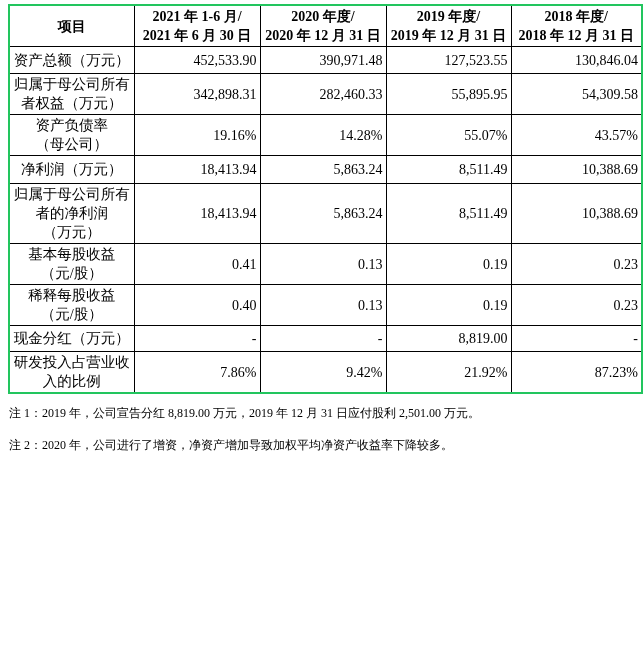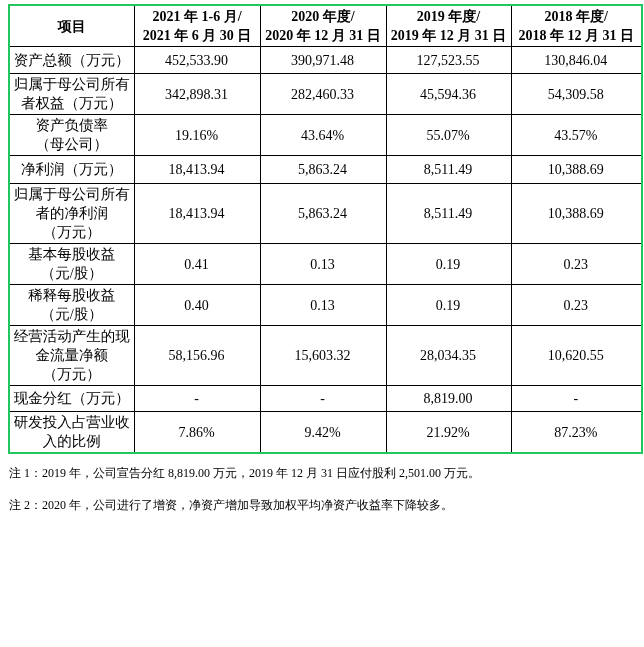--- a/index.html
+++ b/index.html
@@ -41,21 +41,21 @@
     padding: 1px 2px;
   }
   td.label {
     text-align: center;
     font-size: 14.5px;
     line-height: 19px;
     white-space: pre;
     padding: 1px 2px 1px 2px;
   }
   td.num {
-    text-align: center;
+    text-align: right;
     font-size: 14px;
     line-height: 19px;
     padding: 1px 3px 1px 2px;
     white-space: pre;
   }
   .notes {
     margin-top: 10px;
   }
   .note {
     font-size: 12px;
@@ -99,28 +99,28 @@
         <td class="num">452,533.90</td>
         <td class="num">390,971.48</td>
         <td class="num">127,523.55</td>
         <td class="num">130,846.04</td>
       </tr>
       <tr style="height:37px">
         <td class="label">归属于母公司所有
 者权益（万元）</td>
         <td class="num">342,898.31</td>
         <td class="num">282,460.33</td>
-        <td class="num">45,594.36</td>
+        <td class="num">55,895.95</td>
         <td class="num">54,309.58</td>
       </tr>
       <tr style="height:40px">
         <td class="label">资产负债率
 （母公司）</td>
         <td class="num">19.16%</td>
-        <td class="num">43.64%</td>
+        <td class="num">14.28%</td>
         <td class="num">55.07%</td>
         <td class="num">43.57%</td>
       </tr>
       <tr style="height:28px">
         <td class="label">净利润（万元）</td>
         <td class="num">18,413.94</td>
         <td class="num">5,863.24</td>
         <td class="num">8,511.49</td>
         <td class="num">10,388.69</td>
       </tr>
@@ -142,29 +142,20 @@
         <td class="num">0.23</td>
       </tr>
       <tr style="height:38px">
         <td class="label">稀释每股收益
 （元/股）</td>
         <td class="num">0.40</td>
         <td class="num">0.13</td>
         <td class="num">0.19</td>
         <td class="num">0.23</td>
       </tr>
-      <tr style="height:59px">
-        <td class="label">经营活动产生的现
-金流量净额
-（万元）</td>
-        <td class="num">58,156.96</td>
-        <td class="num">15,603.32</td>
-        <td class="num">28,034.35</td>
-        <td class="num">10,620.55</td>
-      </tr>
       <tr style="height:26px">
         <td class="label">现金分红（万元）</td>
         <td class="num">-</td>
         <td class="num">-</td>
         <td class="num">8,819.00</td>
         <td class="num">-</td>
       </tr>
       <tr style="height:40px">
         <td class="label">研发投入占营业收
 入的比例</td>

